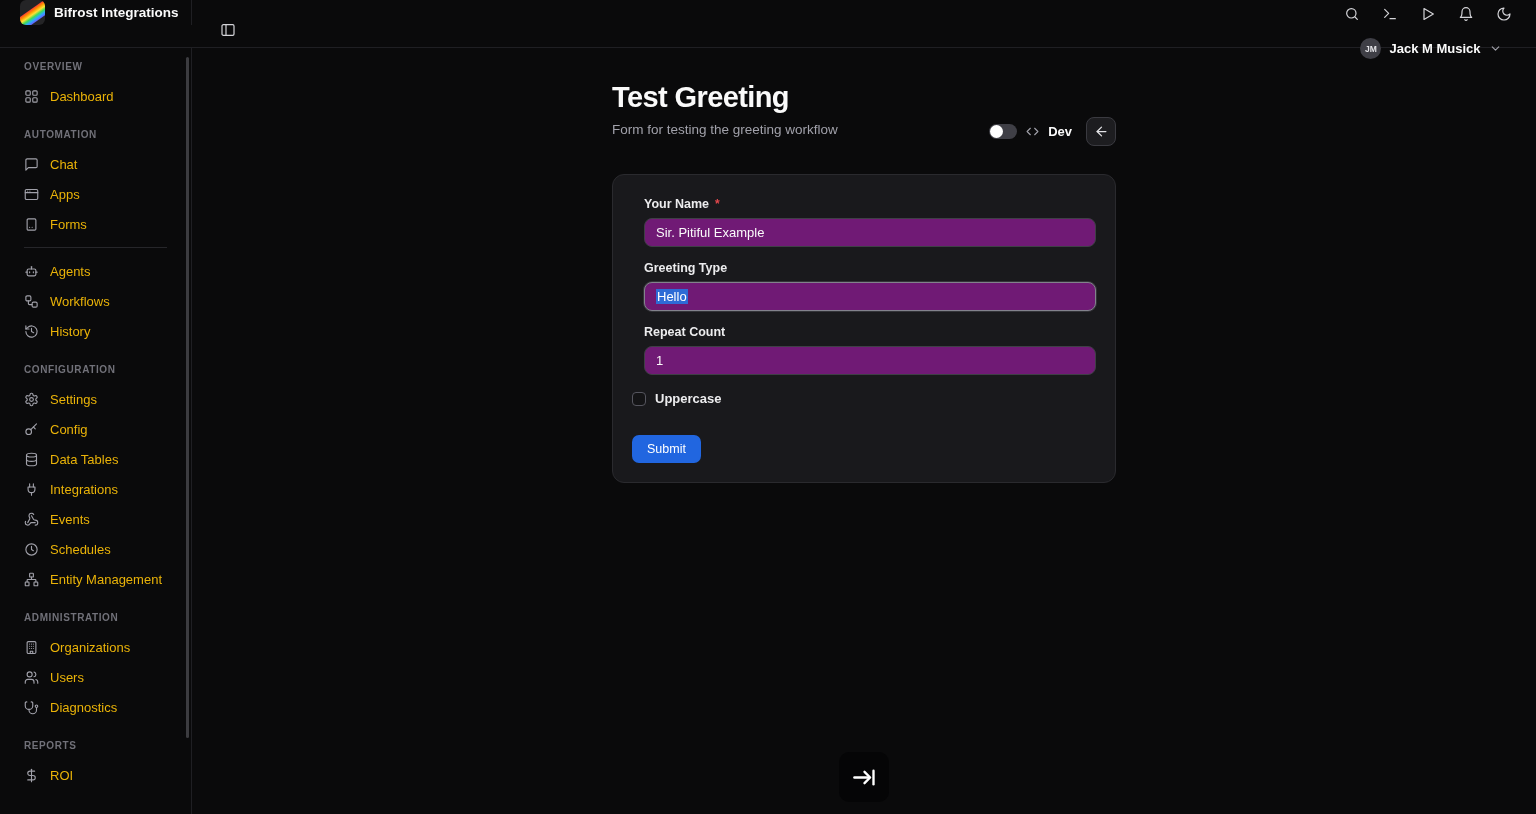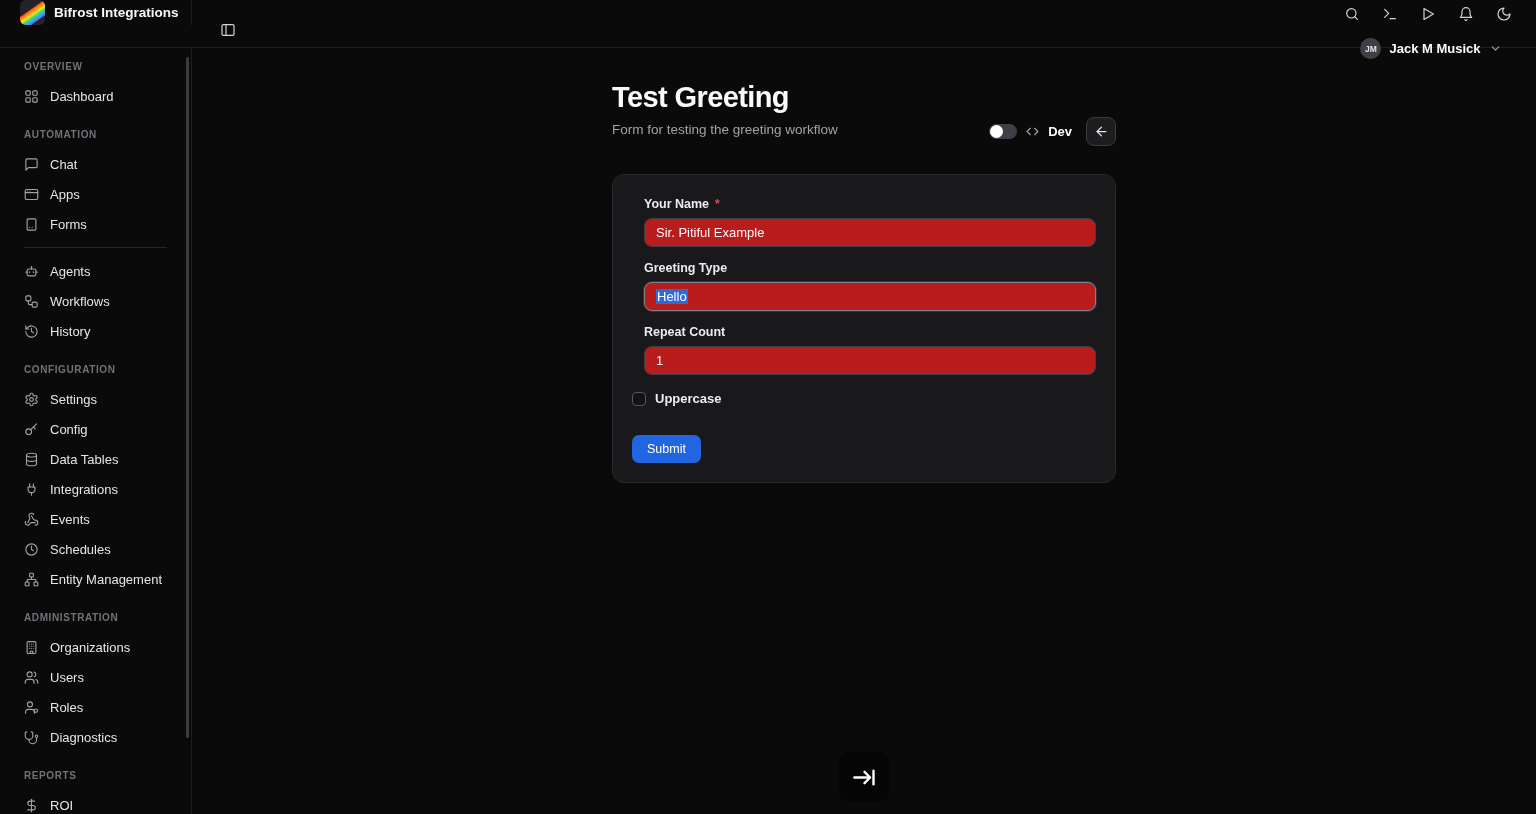--- a/index.html
+++ b/index.html
@@ -34,21 +34,21 @@
   .scroll-thumb { position:absolute; right:2px; top:9px; width:3px; height:681px;
     background:#3c3c40; border-radius:2px; }
   .main { flex:1; position:relative; overflow:hidden; }
 
   
   .nav-section { margin-top:17px; }
   .nav-section:first-child { margin-top:0; }
   .section-title { font-size:10px; font-weight:700; letter-spacing:.6px; color:#717179;
     padding:0 24px; height:13px; line-height:13px; margin-bottom:8px; }
   .nav-item { height:30px; display:flex; align-items:center; gap:11px; padding:0 24px;
-    cursor:pointer; color:#e5e5e5; }
+    cursor:pointer; color:#eab308; }
   .nav-icon { width:15px; height:15px; flex:none; color:#a1a1aa; display:flex; align-items:center; }
   .nav-icon svg { width:15px; height:15px; }
   .nav-label { font-size:13px; font-weight:500; white-space:nowrap; }
   .nav-divider { height:1px; background:#26262a; margin:8px 24px 8px 24px; }
 
   
   .content { width:504px; margin:0 auto; padding-top:25px; }
   .page-header { display:flex; align-items:center; justify-content:space-between; }
   .page-title { font-size:29px; font-weight:800; letter-spacing:-0.6px; line-height:1.1; color:#fafafa; }
   .page-subtitle { font-size:13.5px; color:#a1a1aa; margin-top:8px; }
@@ -64,21 +64,21 @@
     color:#e4e4e7; display:flex; align-items:center; justify-content:center; cursor:pointer; margin-left:5px; }
   .back-btn svg { width:15px; height:15px; }
 
   
   .card { margin-top:28px; background:#19191c; border:1px solid #2a2a2e; border-radius:12px;
     padding:22px 19px 19px; }
   .field { margin-bottom:14px;margin-left:12px; }
   .field-label { font-size:12.5px; font-weight:600; color:#ececee; margin-bottom:7px;
     display:flex; align-items:baseline; gap:6px; }
   .req { color:#e5484d; font-size:12px; }
-  .text-input { width:100%; height:29px; background:#b91c1c; border:1px solid #3f3f46;
+  .text-input { width:100%; height:29px; background:#701a75; border:1px solid #3f3f46;
     border-radius:8px; color:#fafafa; font-size:13px; padding:0 11px;
     font-family:"Liberation Sans", sans-serif; outline:none; display:flex; align-items:center; }
   .text-input.focused { border-color:#82828c; box-shadow:0 0 0 1px rgba(130,130,140,.25); }
   .sel { background:#2e6bd6; color:#ffffff; padding:0 1px; }
   .checkbox-row { display:flex; align-items:center; gap:9px; margin:16px 0 2px; cursor:pointer; }
   .checkbox { width:14px; height:14px; border-radius:4px; border:1px solid #55555e; background:#141416; flex:none; }
   .checkbox-label { font-size:13px; font-weight:600; color:#ececee; }
   .submit-btn { margin-top:27px; background:#2166e0; border:none; color:#ffffff; font-size:12.5px;
     font-weight:400; padding:7px 15px; border-radius:7px; cursor:pointer;
     font-family:"Liberation Sans", sans-serif; }
@@ -334,30 +334,20 @@
                   <circle cx="9" cy="7" r="4"></circle>
                   <path d="M22 21v-2a4 4 0 0 0-3-3.87"></path>
                   <path d="M16 3.13a4 4 0 0 1 0 7.75"></path>
                 </svg>
               </span>
               <span class="nav-label">Users</span>
             </div>
             <div class="nav-item">
               <span class="nav-icon">
                 <svg viewBox="0 0 24 24" fill="none" stroke="currentColor" stroke-width="1.8" stroke-linecap="round" stroke-linejoin="round">
-                  <circle cx="9.5" cy="7" r="4"></circle>
-                  <path d="M2.5 21v-2a4 4 0 0 1 4-4h6a4 4 0 0 1 4 4v2"></path>
-                  <circle cx="19" cy="17" r="2.6"></circle>
-                </svg>
-              </span>
-              <span class="nav-label">Roles</span>
-            </div>
-            <div class="nav-item">
-              <span class="nav-icon">
-                <svg viewBox="0 0 24 24" fill="none" stroke="currentColor" stroke-width="1.8" stroke-linecap="round" stroke-linejoin="round">
                   <path d="M4.5 3H4a2 2 0 0 0-2 2v4a6 6 0 0 0 12 0V5a2 2 0 0 0-2-2h-.5"></path>
                   <path d="M8 15v1a6 6 0 0 0 12 0v-3"></path>
                   <circle cx="20" cy="10" r="2"></circle>
                 </svg>
               </span>
               <span class="nav-label">Diagnostics</span>
             </div>
           </div>
           <div class="nav-section">
             <div class="section-title">REPORTS</div>

